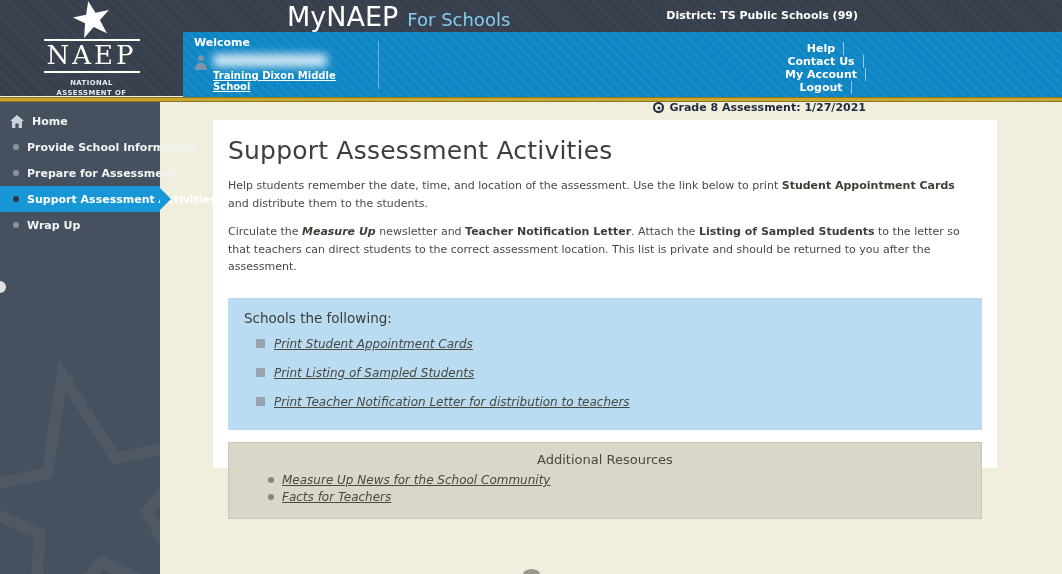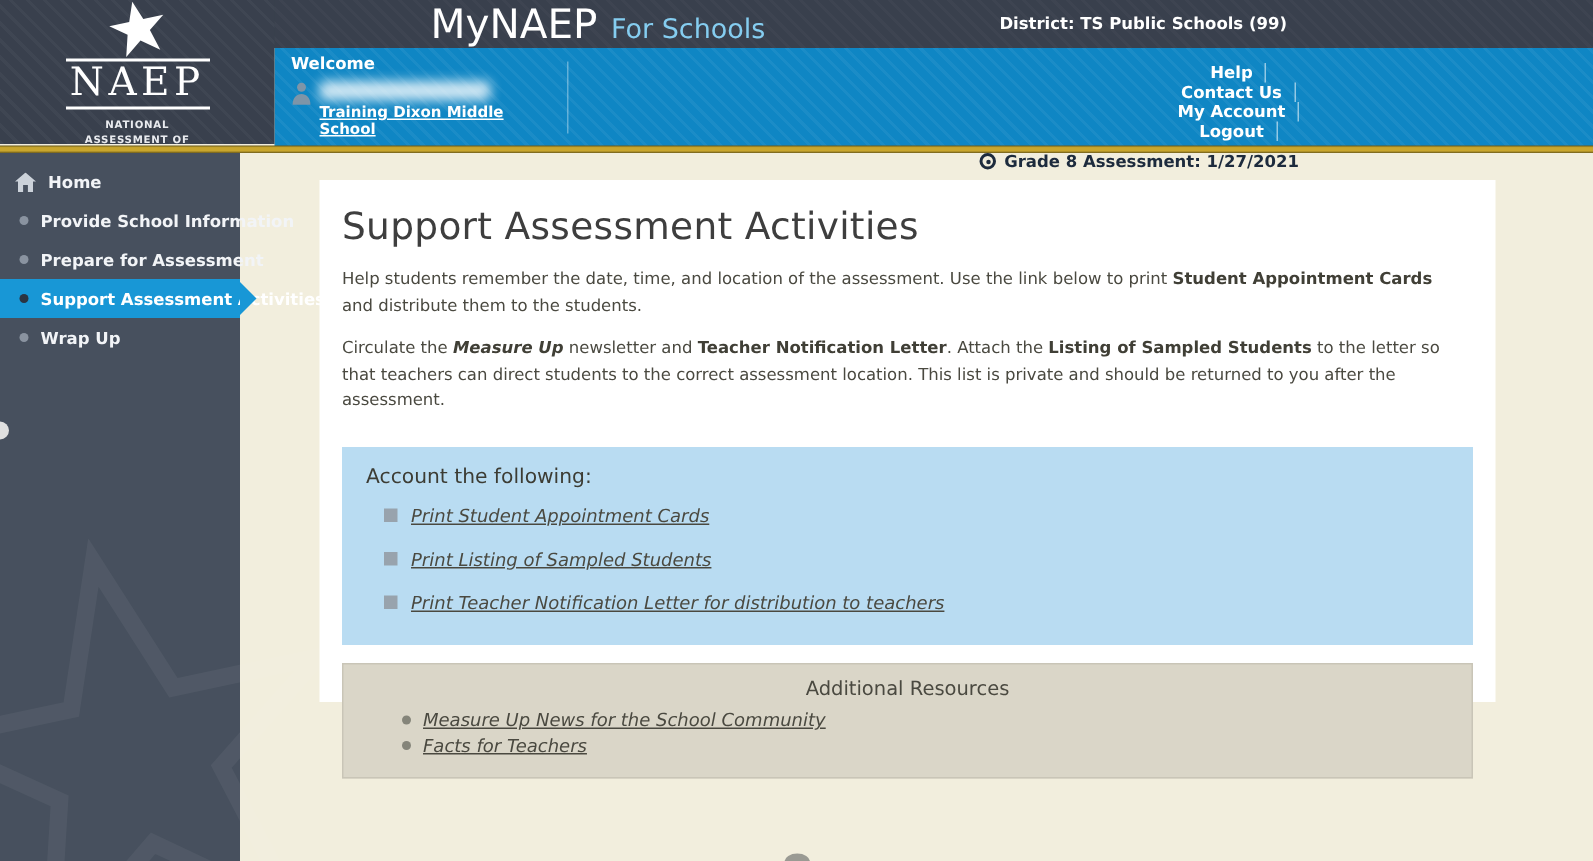--- a/index.html
+++ b/index.html
@@ -243,21 +243,21 @@
 
 <main class="content">
   <section class="panel">
     <h1>Support Assessment Activities</h1>
 
     <p class="intro"><span>Help students remember the date, time, and location of the assessment. Use the link below to print </span><b>Student Appointment Cards</b><span> and distribute them to the students.</span></p>
 
     <p class="intro"><span>Circulate the </span><b class="i">Measure Up</b><span> newsletter and </span><b>Teacher Notification Letter</b><span>. Attach the </span><b>Listing of Sampled Students</b><span> to the letter so that teachers can direct students to the correct assessment location. This list is private and should be returned to you after the assessment.</span></p>
 
     <div class="complete-box">
-      <div class="box-heading">Account the following:</div>
+      <div class="box-heading">Schools the following:</div>
       <ul class="task-list">
         <li class="task">
           <span class="sq"></span>
           <a href="#">Print Student Appointment Cards</a>
         </li>
         <li class="task">
           <span class="sq"></span>
           <a href="#">Print Listing of Sampled Students</a>
         </li>
         <li class="task">

